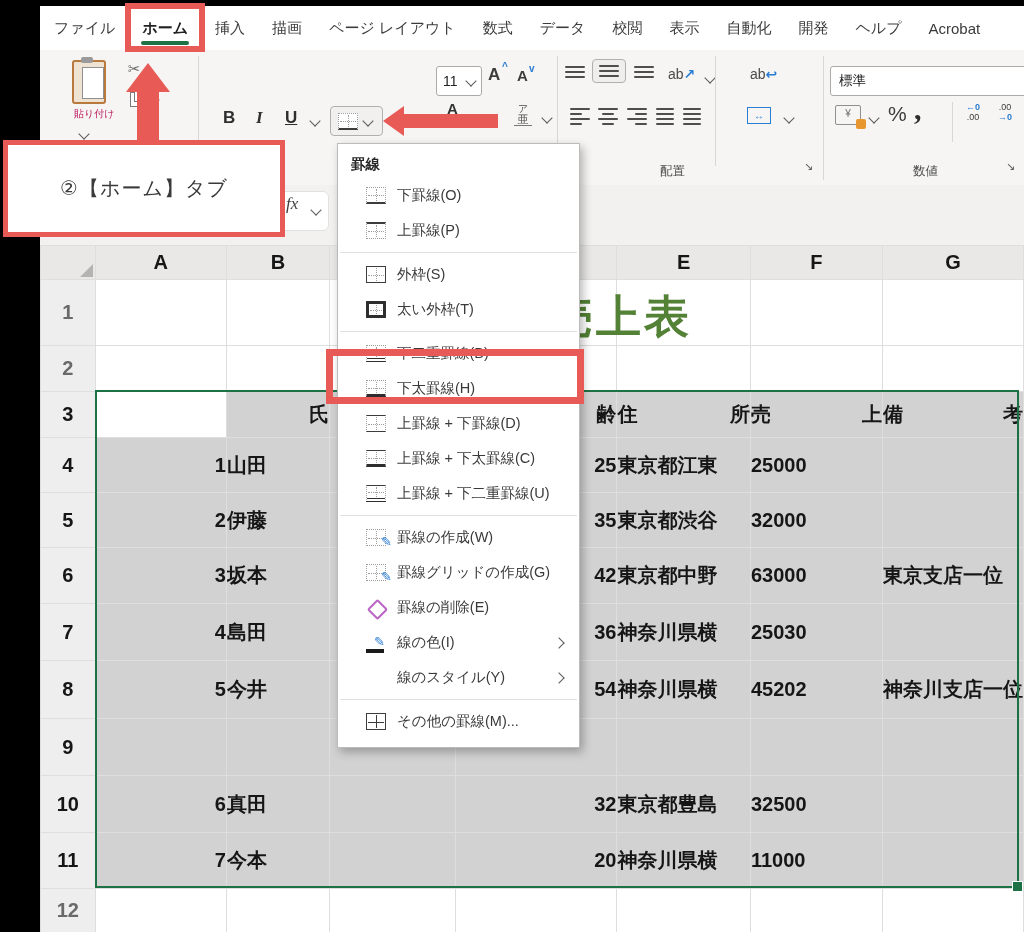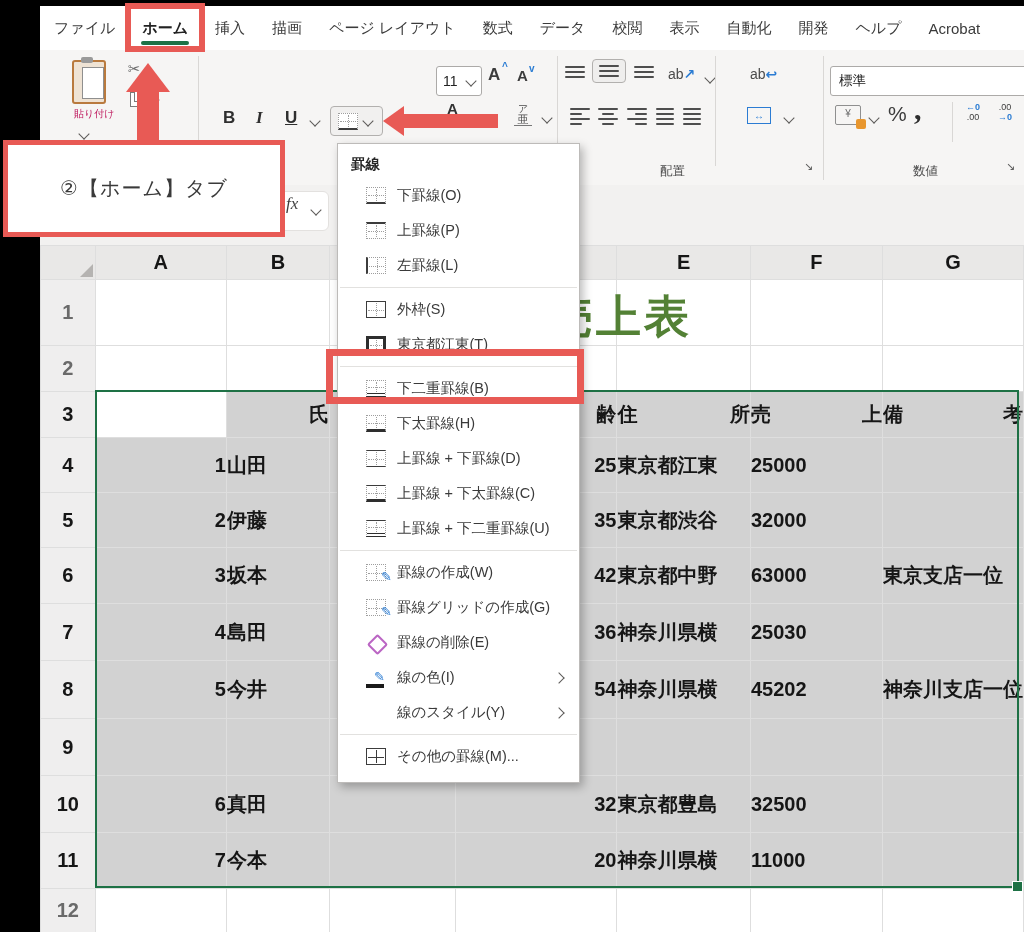--- a/index.html
+++ b/index.html
@@ -461,32 +461,28 @@
 <div class="abs menu">
   <div class="mh">罫線</div>
   <div class="mi">
     <span class="bicon b-bottom"></span>
     <span class="milabel">下罫線(O)</span>
   </div>
   <div class="mi">
     <span class="bicon b-top"></span>
     <span class="milabel">上罫線(P)</span>
   </div>
-  <div class="mi">
-    <span class="bicon b-left"></span>
-    <span class="milabel">左罫線(L)</span>
-  </div>
   <div class="msep"></div>
   <div class="mi">
     <span class="bicon bb-outer"></span>
     <span class="milabel">外枠(S)</span>
   </div>
   <div class="mi">
     <span class="bicon bb-thick"></span>
-    <span class="milabel">東京都江東(T)</span>
+    <span class="milabel">太い外枠(T)</span>
   </div>
   <div class="msep"></div>
   <div class="mi">
     <span class="bicon bb-bdouble"></span>
     <span class="milabel">下二重罫線(B)</span>
   </div>
   <div class="mi">
     <span class="bicon bb-bthick"></span>
     <span class="milabel">下太罫線(H)</span>
   </div>

